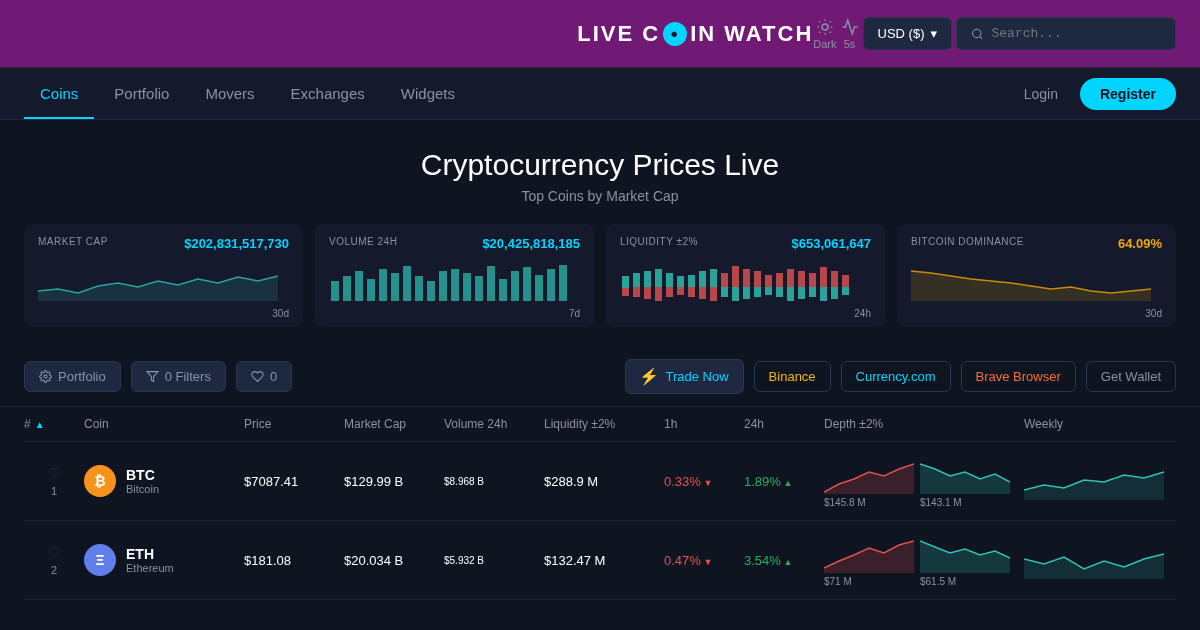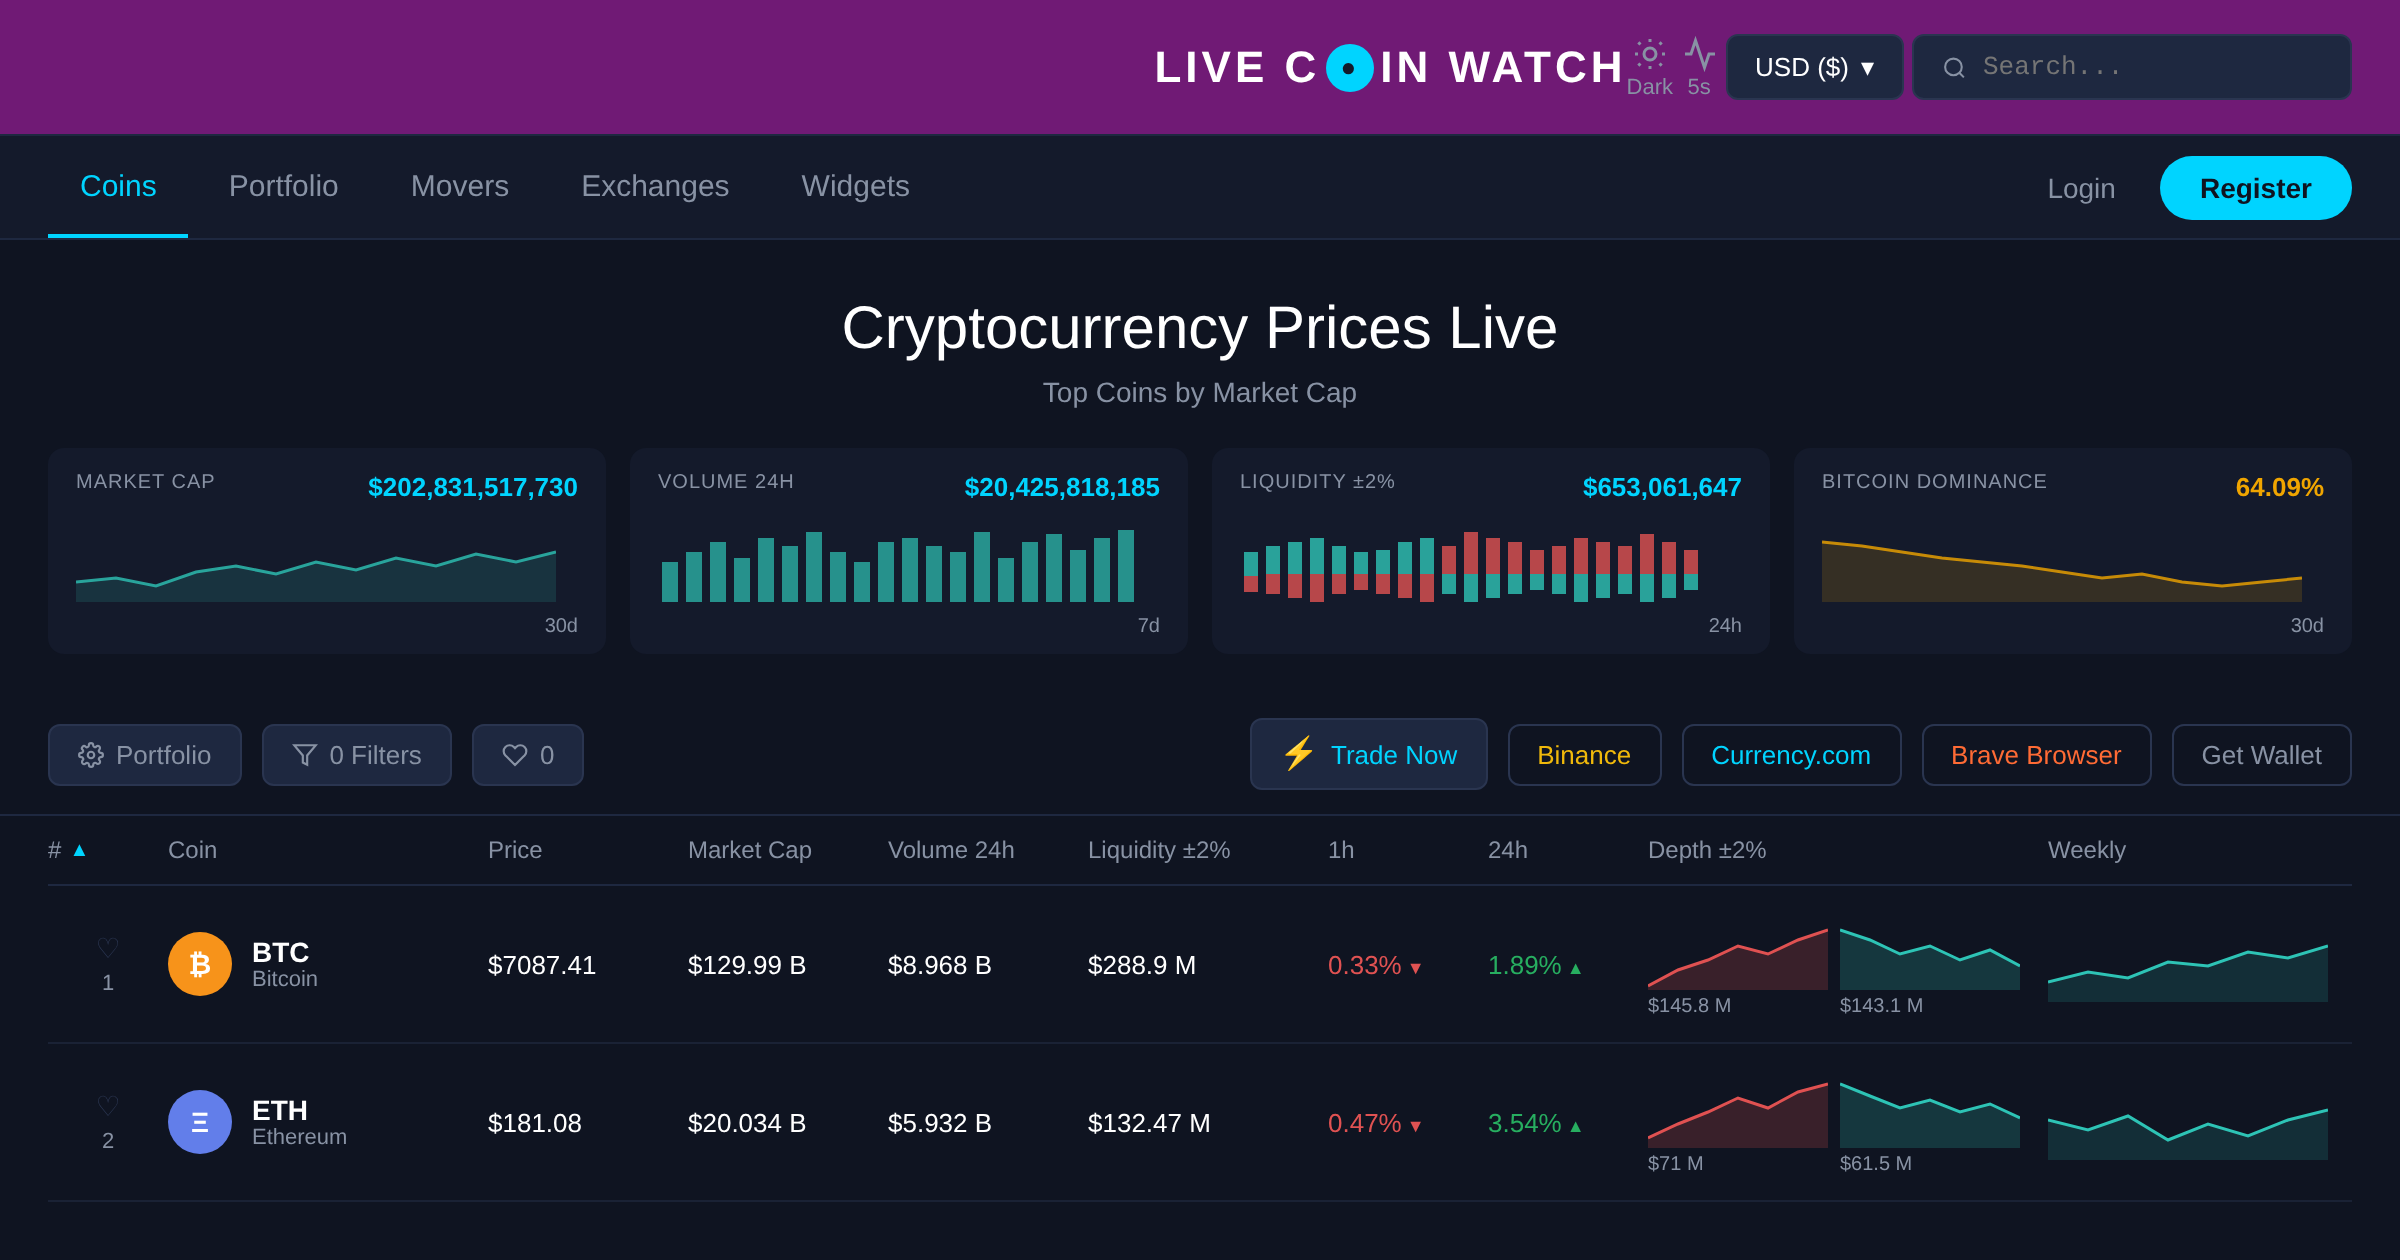--- a/index.html
+++ b/index.html
@@ -313,21 +313,21 @@
       font-size: 14px;
       font-weight: 700;
       color: #fff;
     }
     .coin-name {
       font-size: 11px;
       color: #8892a4;
     }
     .price { font-size: 13px; color: #fff; }
     .mktcap { font-size: 13px; color: #fff; }
-    .vol { font-size: 13px; color: #fff; }
+    .vol { font-size: 10px; color: #fff; }
     .liq { font-size: 13px; color: #fff; }
     .change-neg { color: #e05252; font-size: 13px; }
     .change-pos { color: #27ae60; font-size: 13px; }
     .row-num {
       display: flex;
       flex-direction: column;
       align-items: center;
       gap: 4px;
     }
     .heart-icon {

